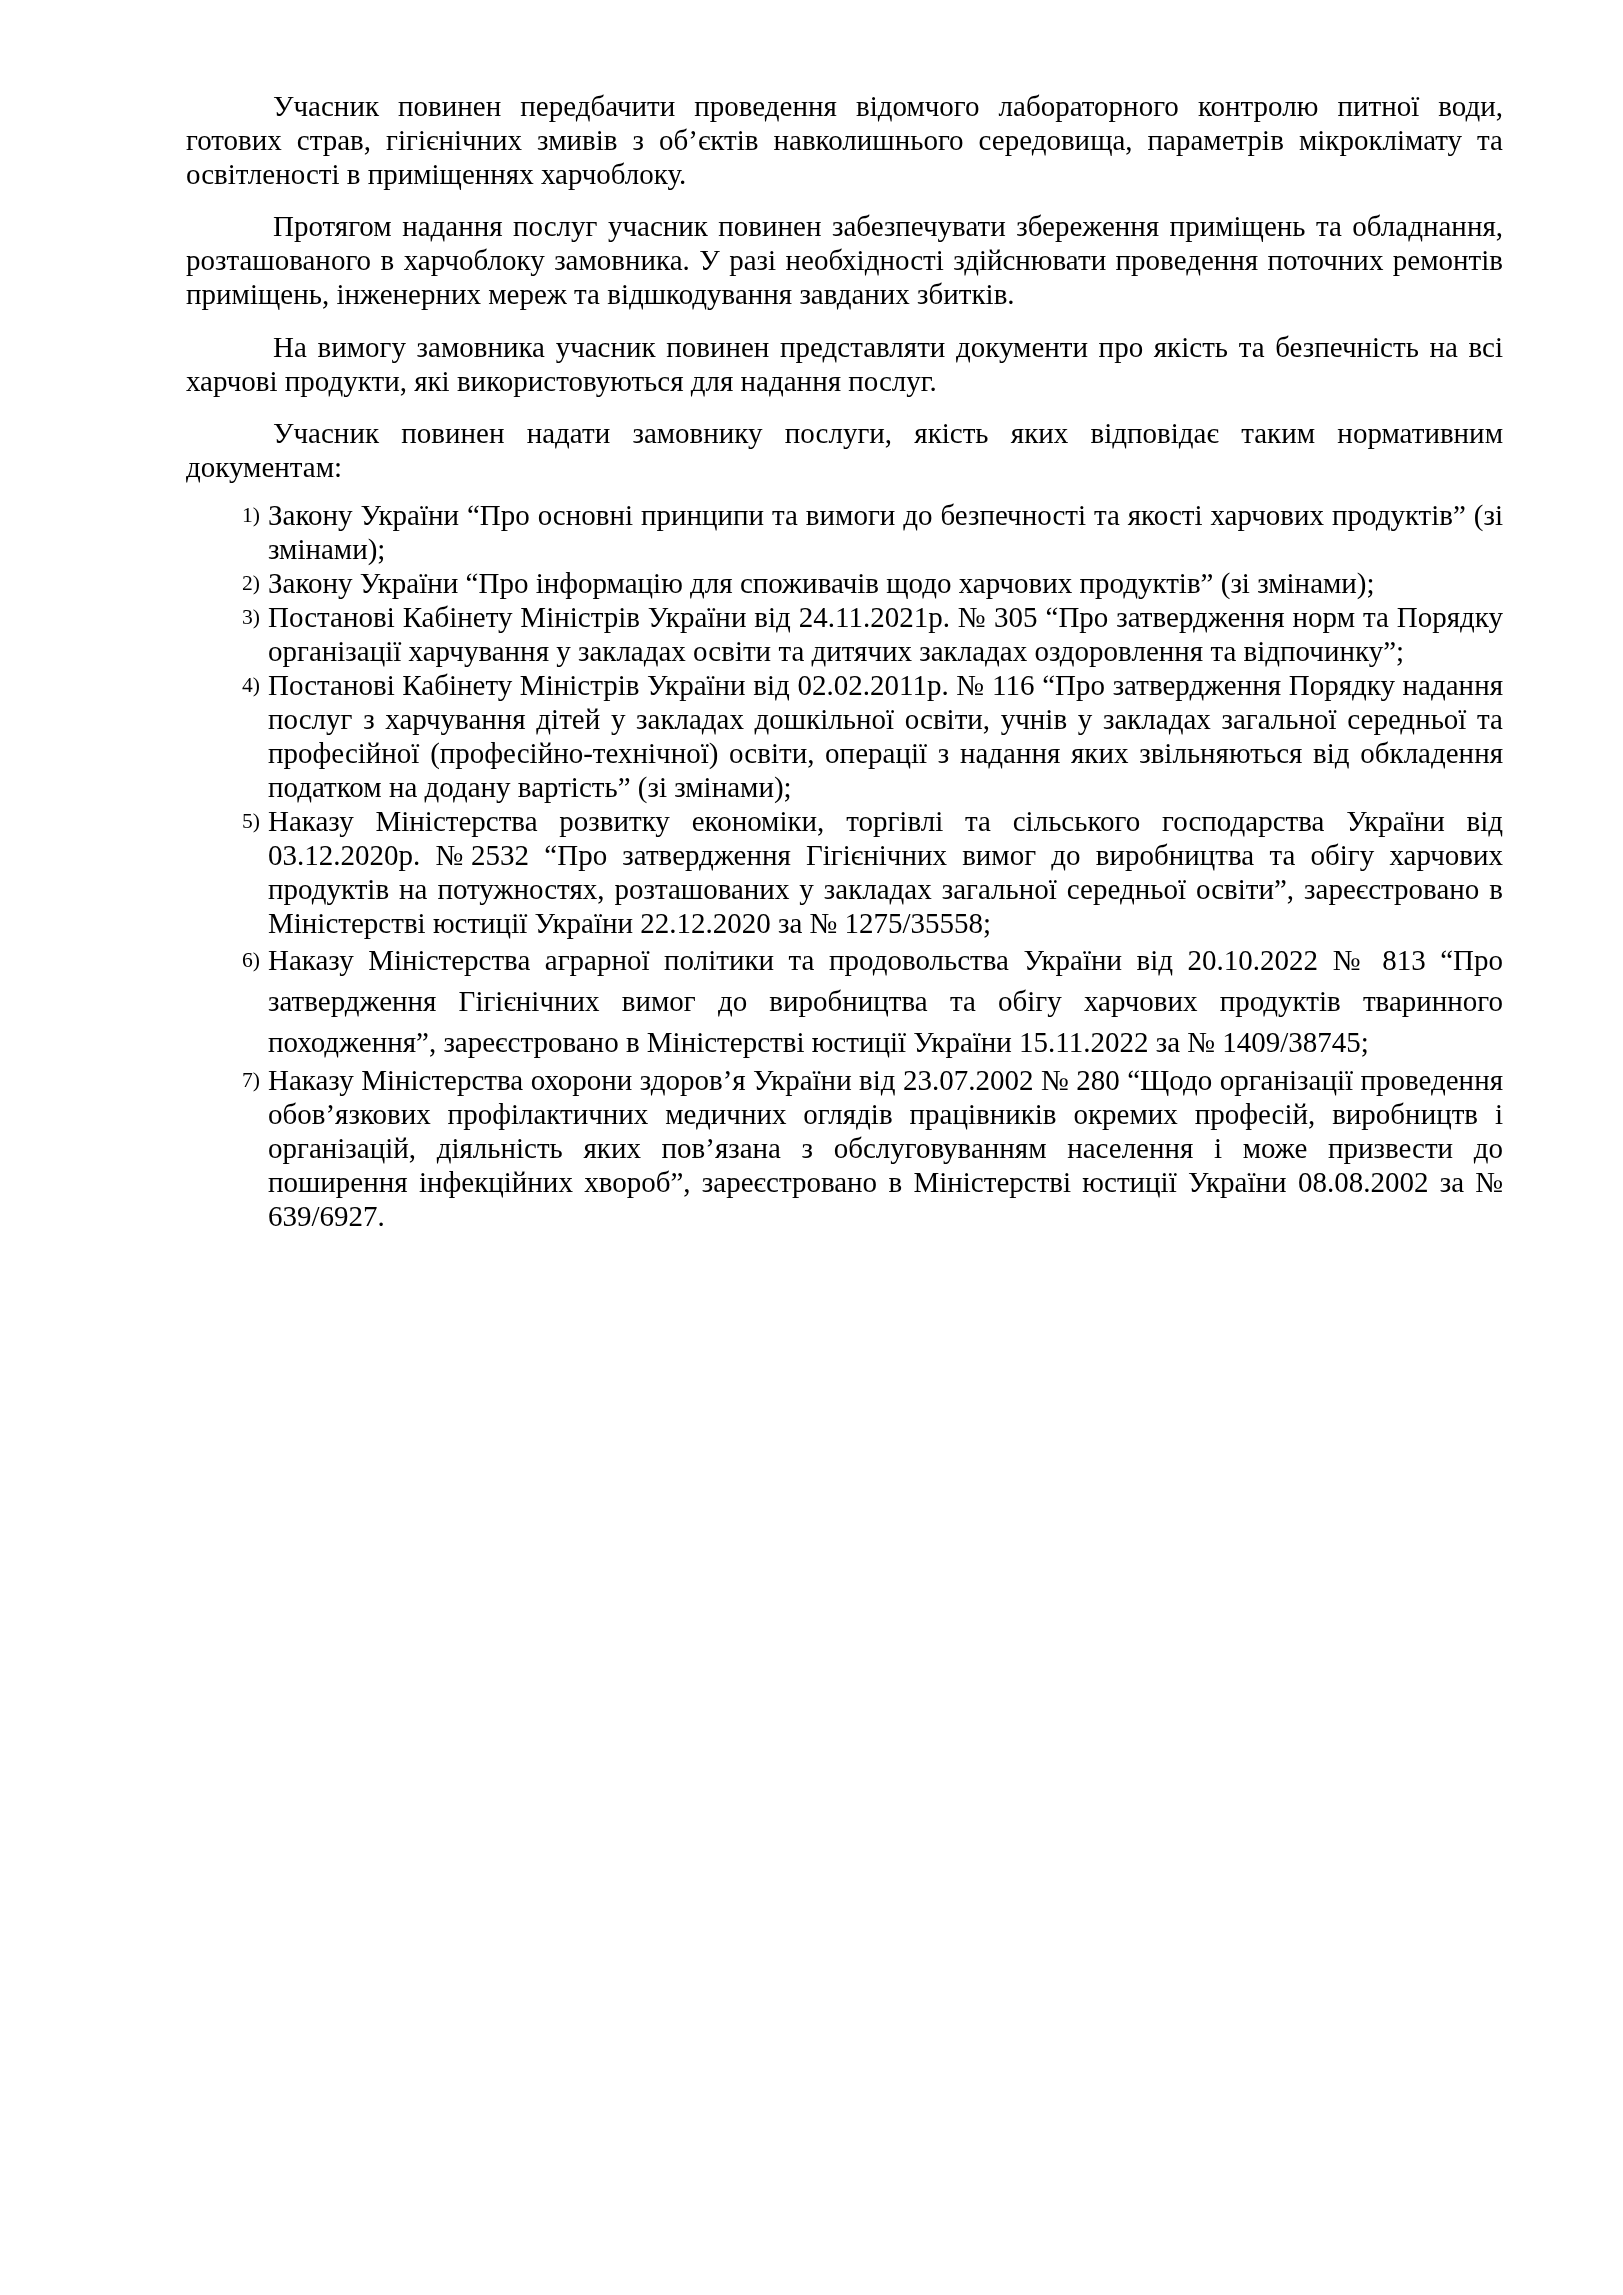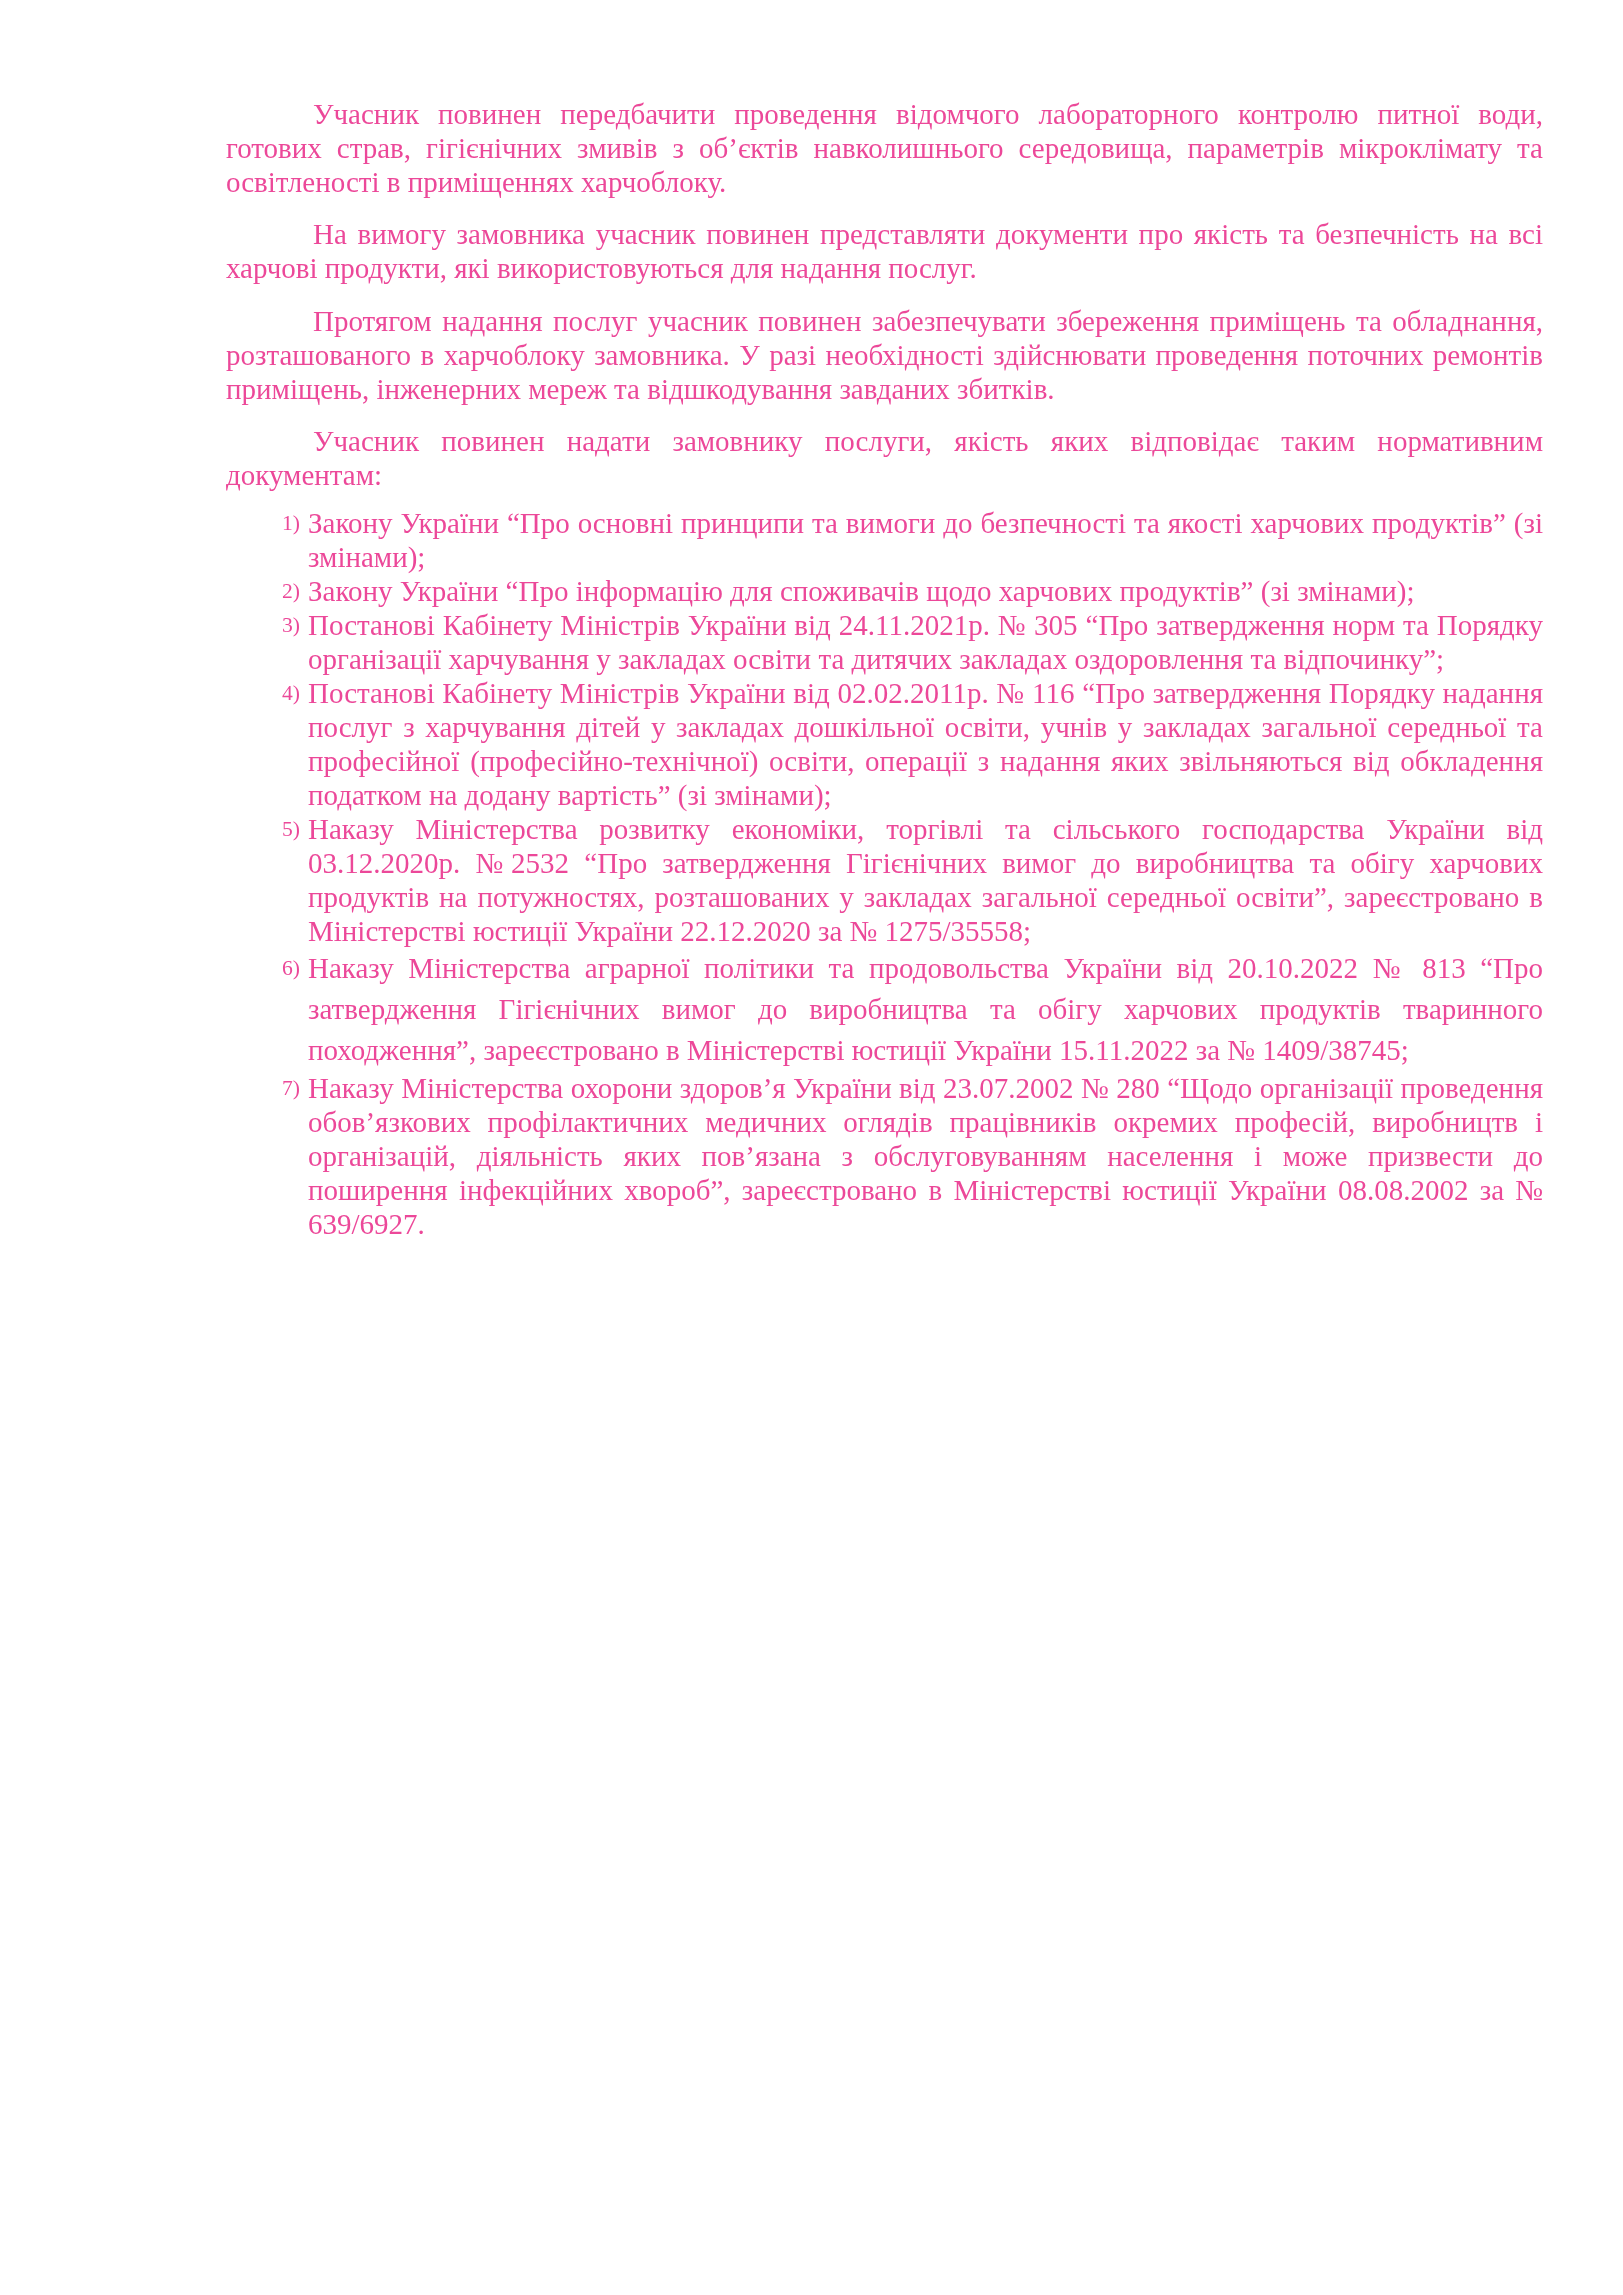--- a/index.html
+++ b/index.html
@@ -9,27 +9,26 @@
     }
     body {
       width: 1623px;
       height: 2295px;
       position: relative;
       overflow: hidden;
     }
     .page {
       position: absolute;
       left: 186px;
-      top: 97px;
+      top: 89px;
       width: 1317px;
       font-family: "Liberation Serif", "DejaVu Serif", serif;
       font-size: 29px;
       line-height: 34px;
-      color: #ec4899;
-      margin-left: 40px;
+      color: #000000;
     }
     .para {
       margin: 0 0 18.3px 0;
       text-align: justify;
       text-indent: 87px;
     }
     .list {
       margin: 0 0 38px 0;
       padding: 0;
       list-style: none;
@@ -51,22 +50,22 @@
     }
     .final {
       margin-top: 0;
     }
   </style>
 </head>
 <body>
 
 <div class="page">
   <p class="para">Учасник повинен передбачити проведення відомчого лабораторного контролю питної води, готових страв, гігієнічних змивів з об’єктів навколишнього середовища, параметрів мікроклімату та освітленості в приміщеннях харчоблоку.</p>
+  <p class="para">Протягом надання послуг учасник повинен забезпечувати збереження приміщень та обладнання, розташованого в харчоблоку замовника. У разі необхідності здійснювати проведення поточних ремонтів приміщень, інженерних мереж та відшкодування завданих збитків.</p>
   <p class="para">На вимогу замовника учасник повинен представляти документи про якість та безпечність на всі харчові продукти, які використовуються для надання послуг.</p>
-  <p class="para">Протягом надання послуг учасник повинен забезпечувати збереження приміщень та обладнання, розташованого в харчоблоку замовника. У разі необхідності здійснювати проведення поточних ремонтів приміщень, інженерних мереж та відшкодування завданих збитків.</p>
   <p class="para" style="margin-bottom:14.4px;">Учасник повинен надати замовнику послуги, якість яких відповідає таким нормативним документам:</p>
 
   <ol class="list">
     <li class="list-item">
       <span class="num">1)</span>
       <span>Закону України “Про основні принципи та вимоги до безпечності та якості харчових продуктів” (зі змінами);</span>
     </li>
     <li class="list-item">
       <span class="num">2)</span>
       <span>Закону України “Про інформацію для споживачів щодо харчових продуктів” (зі змінами);</span>

